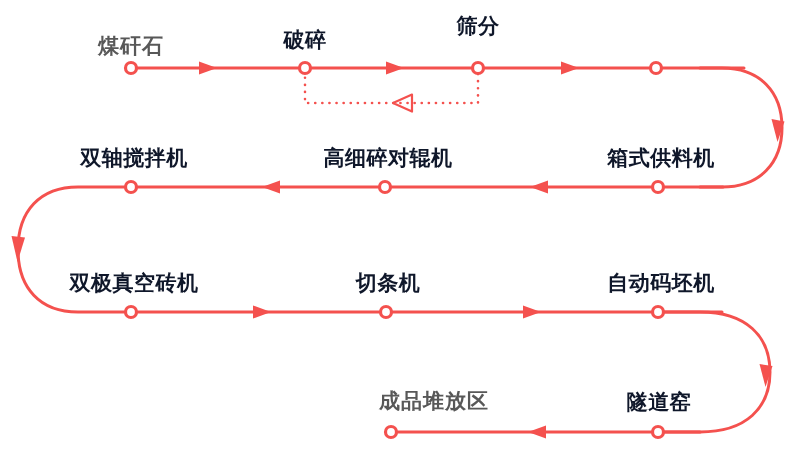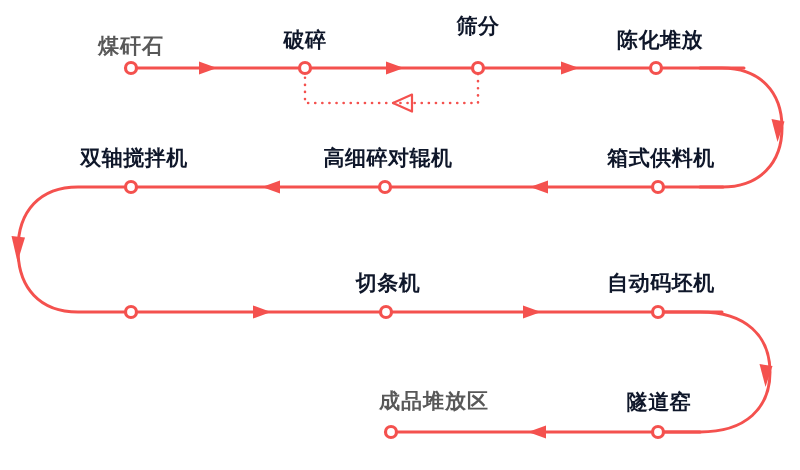--- a/index.html
+++ b/index.html
@@ -92,25 +92,25 @@
     <circle cx="386" cy="312" r="5.5" fill="#ffffff" stroke="#f4514e" stroke-width="3.2"></circle>
     <circle cx="658" cy="312" r="5.5" fill="#ffffff" stroke="#f4514e" stroke-width="3.2"></circle>
 
     <circle cx="391" cy="432" r="5.5" fill="#ffffff" stroke="#f4514e" stroke-width="3.2"></circle>
     <circle cx="658" cy="432" r="5.5" fill="#ffffff" stroke="#f4514e" stroke-width="3.2"></circle>
   </svg>
 
   <div class="node-label emph" style="left:131px; top:28px;margin-top:7px;">煤矸石</div>
   <div class="node-label" style="left:305px; top:29px;">破碎</div>
   <div class="node-label" style="left:478px; top:15px;">筛分</div>
-  <div class="node-label" style="left:660px; top:29px;">陈化堆放</div>
 
   <div class="node-label" style="left:134px; top:147px;text-align:center;">双轴搅拌机</div>
   <div class="node-label" style="left:388px; top:147px;">高细碎对辊机</div>
   <div class="node-label" style="left:661px; top:147px;">箱式供料机</div>
 
+  <div class="node-label" style="left:134px; top:272px;">双极真空砖机</div>
   <div class="node-label" style="left:388px; top:272px;text-align:center;">切条机</div>
   <div class="node-label" style="left:661px; top:272px;text-align:right;">自动码坯机</div>
 
   <div class="node-label emph" style="left:394px; top:390px;margin-left:40px;">成品堆放区</div>
   <div class="node-label" style="left:659px; top:391px;">隧道窑</div>
 
 </div>
 
 </body></html>

